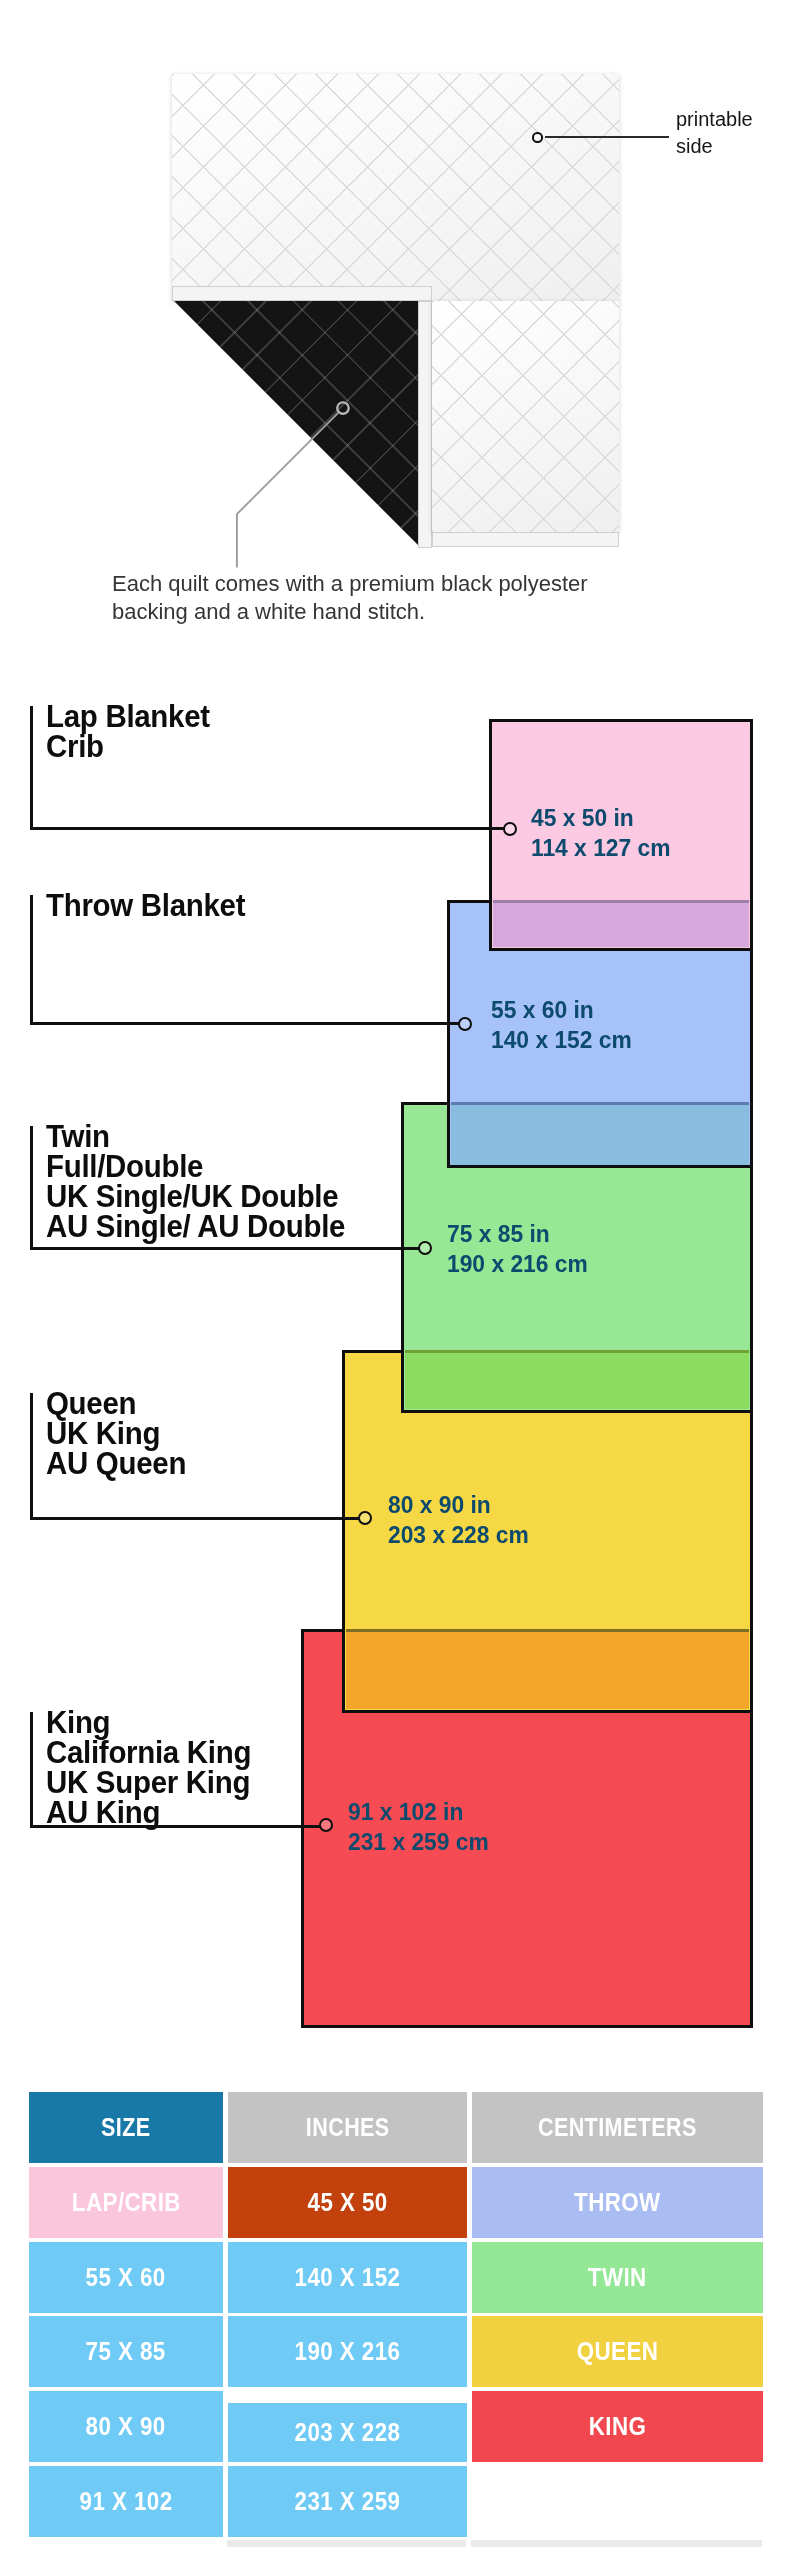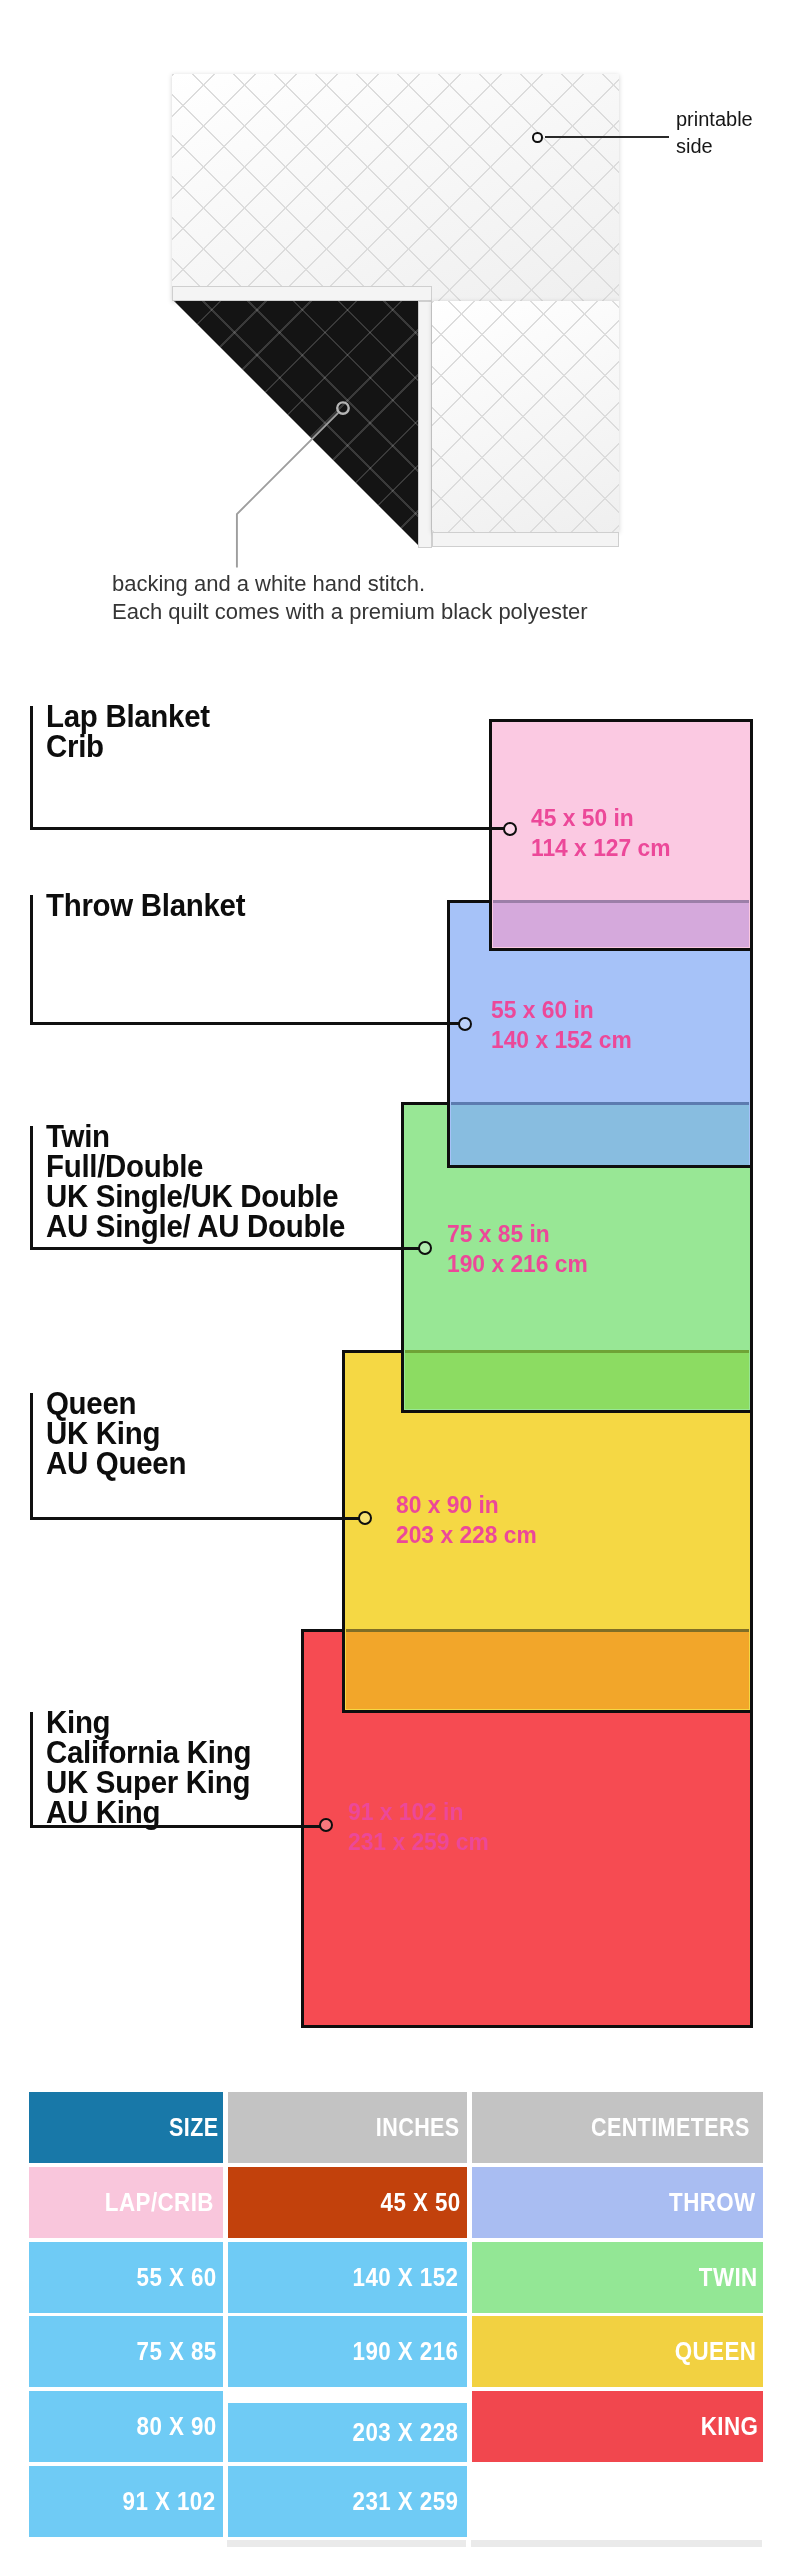--- a/index.html
+++ b/index.html
@@ -24,27 +24,27 @@
   .caption{font-size:22px;line-height:28px;color:#353535;}
 
   
   .srect{border:3.8px solid #0e0e0e;}
   .band{border-top:3.8px solid transparent;}
   .vline{width:2.9px;background:#101010;}
   .hline{height:2.9px;background:#101010;}
   .dot{width:14.3px;height:14.3px;border:2.9px solid #0e0e0e;border-radius:50%;background:rgba(255,255,255,.25);}
   .glabel{font-size:31px;line-height:30px;font-weight:bold;color:#0d0d0d;letter-spacing:-0.3px;white-space:nowrap;}
   .glabel>div{transform:scaleX(.95);transform-origin:left center;}
-  .dim{font-size:24px;line-height:30px;font-weight:bold;color:#ec4899;white-space:nowrap;}
+  .dim{font-size:24px;line-height:30px;font-weight:bold;color:#0c4a6e;white-space:nowrap;}
   .dim>div{transform:scaleX(.95);transform-origin:left center;}
 
   
   .table{display:grid;grid-template-columns:194px 239px 291px;grid-auto-rows:71px;
          column-gap:4.8px;row-gap:3.8px;}
-  .cell{display:flex;align-items:center;justify-content:flex-end;color:#ffffff;font-weight:bold;}
+  .cell{display:flex;align-items:center;justify-content:center;color:#ffffff;font-weight:bold;}
   .cell .cond{display:inline-block;transform:scaleX(.86);letter-spacing:0.5px;font-size:26px;white-space:nowrap;}
   .hdr .cond{font-size:25px;}
   .shadowstrip{background:#dfdfdf;opacity:.65;}
 </style>
 </head>
 <body>
 
 <div class="canvas">
 
   <div>
@@ -61,22 +61,22 @@
       <div>printable</div>
       <div>side</div>
     </div>
 
     <svg class="abs" style="left:0;top:0;width:791px;height:669px;" viewBox="0 0 828 700">
       <circle cx="359" cy="427" r="6" fill="none" stroke="#b5b5b5" stroke-width="2.5"></circle>
       <polyline points="354,432 248,538 248,594" fill="none" stroke="#9e9e9e" stroke-width="2"></polyline>
     </svg>
 
     <div class="abs caption" style="left:112px;top:570px;">
+      <div>Each quilt comes with a premium black polyester</div>
       <div>backing and a white hand stitch.</div>
-      <div>Each quilt comes with a premium black polyester</div>
     </div>
   </div>
 
   <div>
 
     <div class="abs srect" style="left:301px;top:1629px;width:452px;height:399px;background:#F64B52;z-index:1;"></div>
 
     <div class="abs srect" style="left:342px;top:1350px;width:411px;height:363px;background:#F5D844;z-index:2;"></div>
     <div class="abs band" style="left:346px;top:1629px;width:403px;height:80px;background:#F2A62A;border-top-color:#806E26;z-index:3;"></div>
 
@@ -127,21 +127,21 @@
     </div>
 
     <div class="abs glabel" style="left:46px;top:1389px;z-index:10;">
       <div>Queen</div>
       <div>UK King</div>
       <div>AU Queen</div>
     </div>
     <div class="abs vline" style="left:30px;top:1393px;height:124px;z-index:10;"></div>
     <div class="abs hline" style="left:30px;top:1517px;width:330px;z-index:10;"></div>
     <div class="abs dot" style="left:358px;top:1511px;z-index:11;"></div>
-    <div class="abs dim" style="left:388px;top:1490px;z-index:10;margin-left:8px;">
+    <div class="abs dim" style="left:388px;top:1490px;z-index:10;">
       <div>80 x 90 in</div>
       <div>203 x 228 cm</div>
     </div>
 
     <div class="abs glabel" style="left:46px;top:1708px;z-index:10;">
       <div>King</div>
       <div>California King</div>
       <div>UK Super King</div>
       <div>AU King</div>
     </div>

